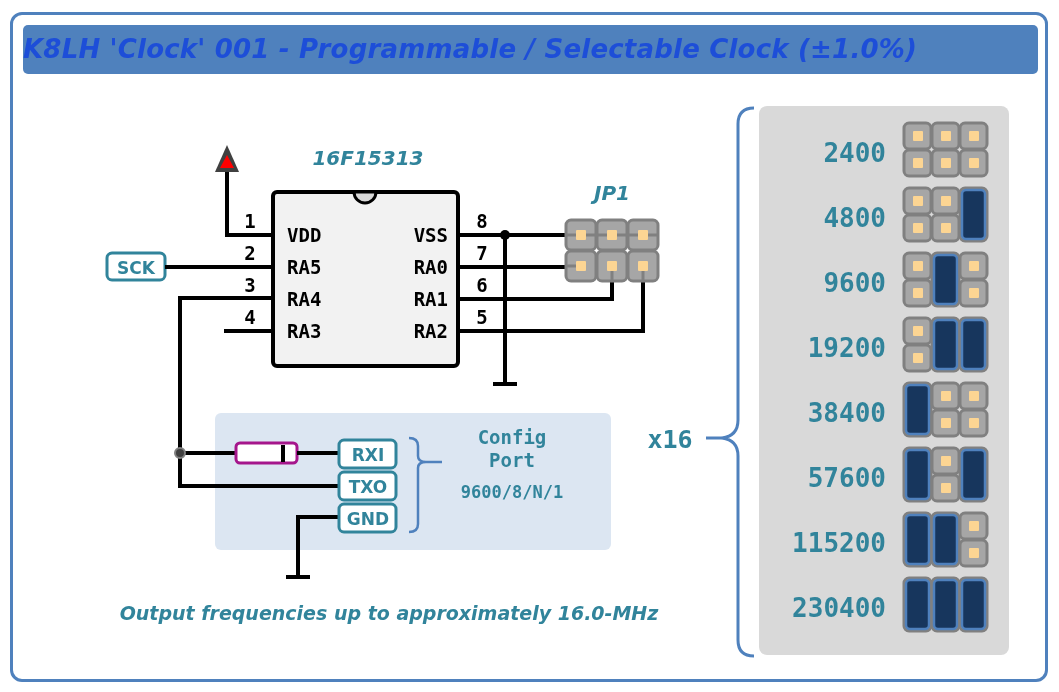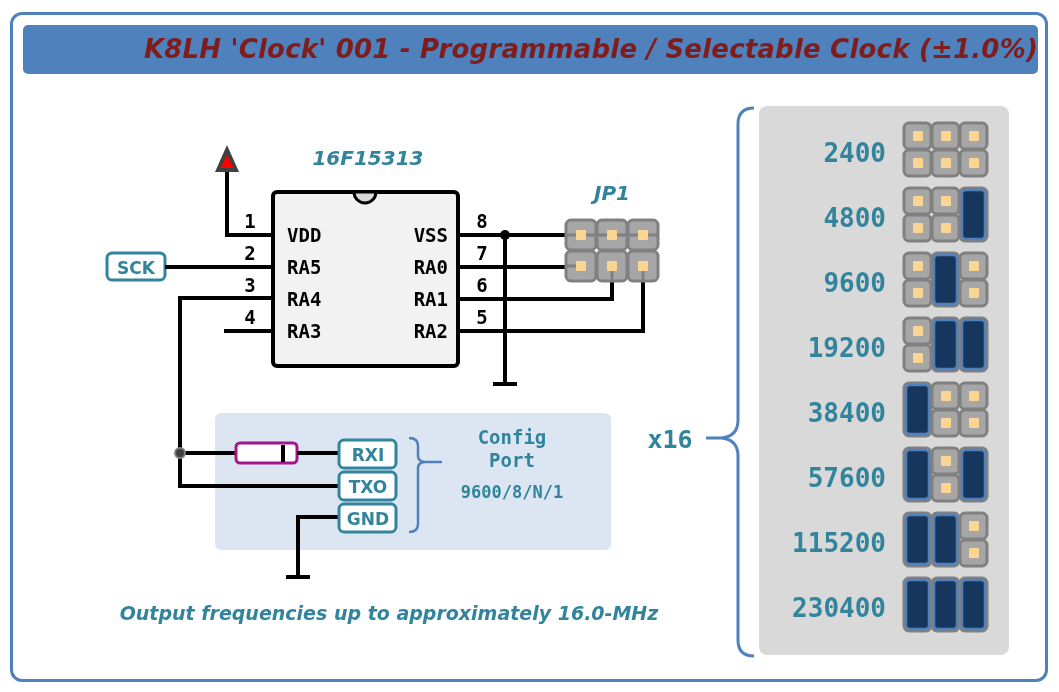--- a/index.html
+++ b/index.html
@@ -1,19 +1,19 @@
 <!DOCTYPE html>
 <html><head>
 <meta charset="utf-8">
 <style>
   html, body { margin:0; padding:0; background:#ffffff; }
   body { width:1059px; height:692px; position:relative; overflow:hidden; font-family:"DejaVu Sans", sans-serif; }
   .frame { position:absolute; left:10px; top:12px; width:1038px; height:670px; border:3px solid #4f81bd; border-radius:12px; box-sizing:border-box; }
   .title-bar { position:absolute; left:23px; top:25px; width:1015px; height:49px; background:#4f81bd; border-radius:5px; }
-  .title-text { position:absolute; left:23px; top:25px; width:1015px; height:49px; line-height:49px; text-align:right; color:#7f1d1d; font-family:"DejaVu Sans", sans-serif; font-weight:bold; font-style:italic; font-size:26px; letter-spacing:0.2px; }
+  .title-text { position:absolute; left:23px; top:25px; width:1015px; height:49px; line-height:49px; text-align:left; color:#1d4ed8; font-family:"DejaVu Sans", sans-serif; font-weight:bold; font-style:italic; font-size:26px; letter-spacing:0.2px; }
   svg { position:absolute; left:0; top:0; }
   .mono { font-family:"DejaVu Sans Mono", monospace; font-weight:bold; }
   .sans { font-family:"DejaVu Sans", sans-serif; font-weight:bold; }
 </style>
 </head>
 <body>
 
 <div class="frame"></div>
 <div class="title-bar"></div>
 <div class="title-text">K8LH 'Clock' 001 - Programmable / Selectable Clock (±1.0%)</div>

